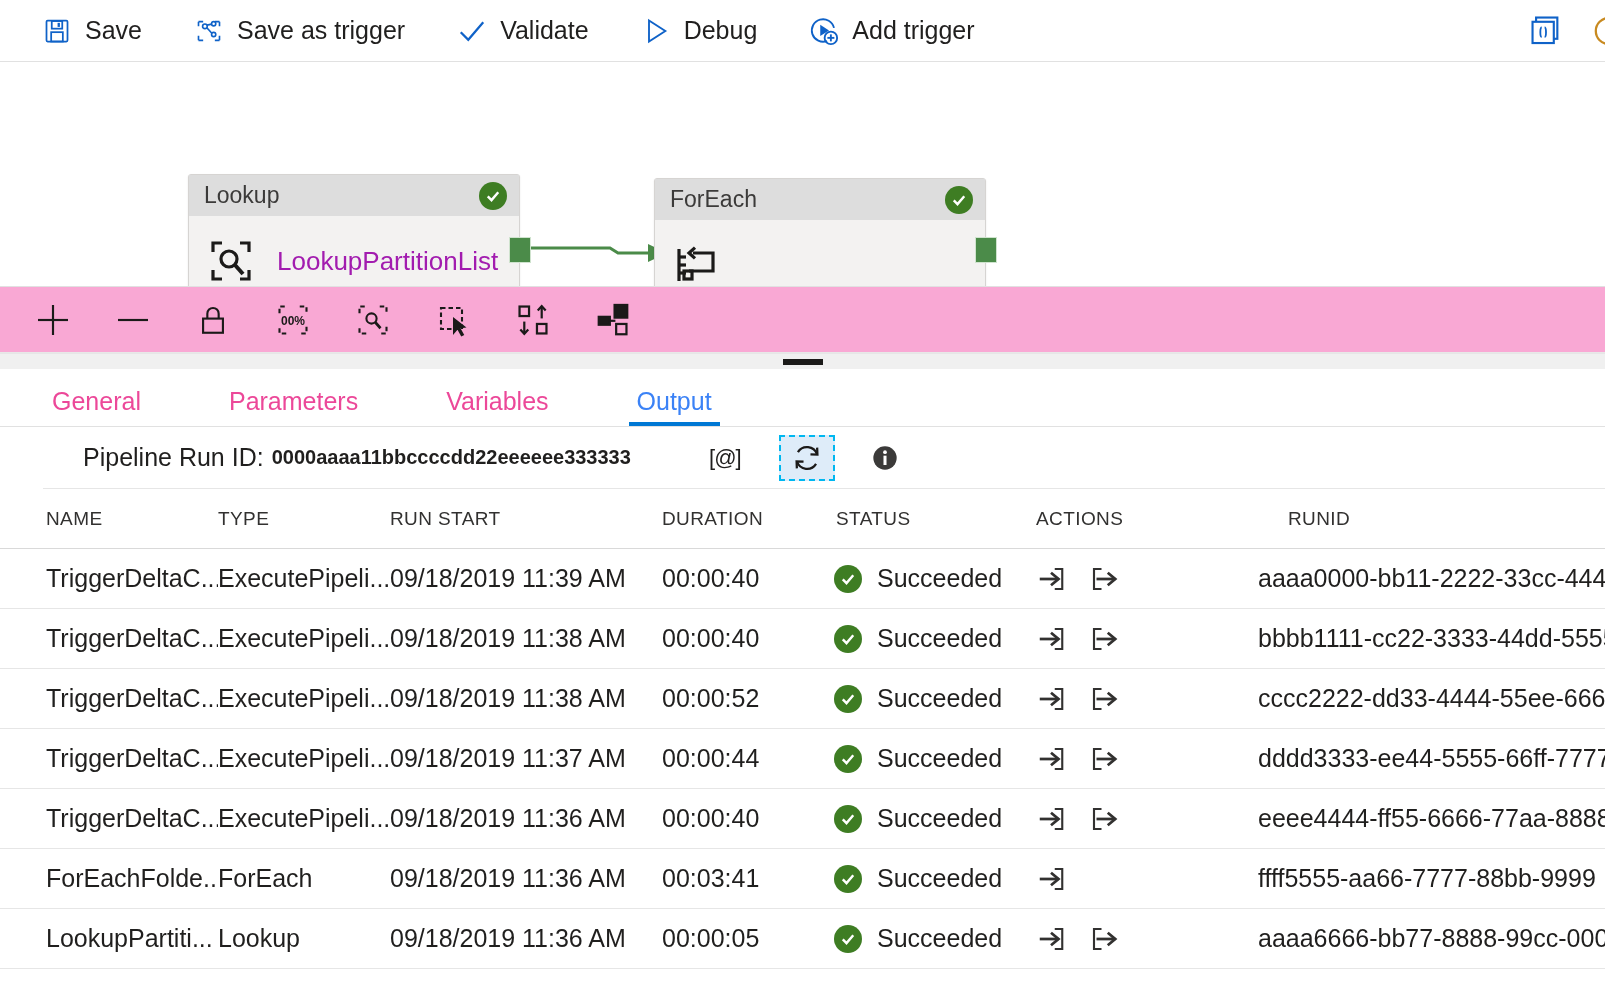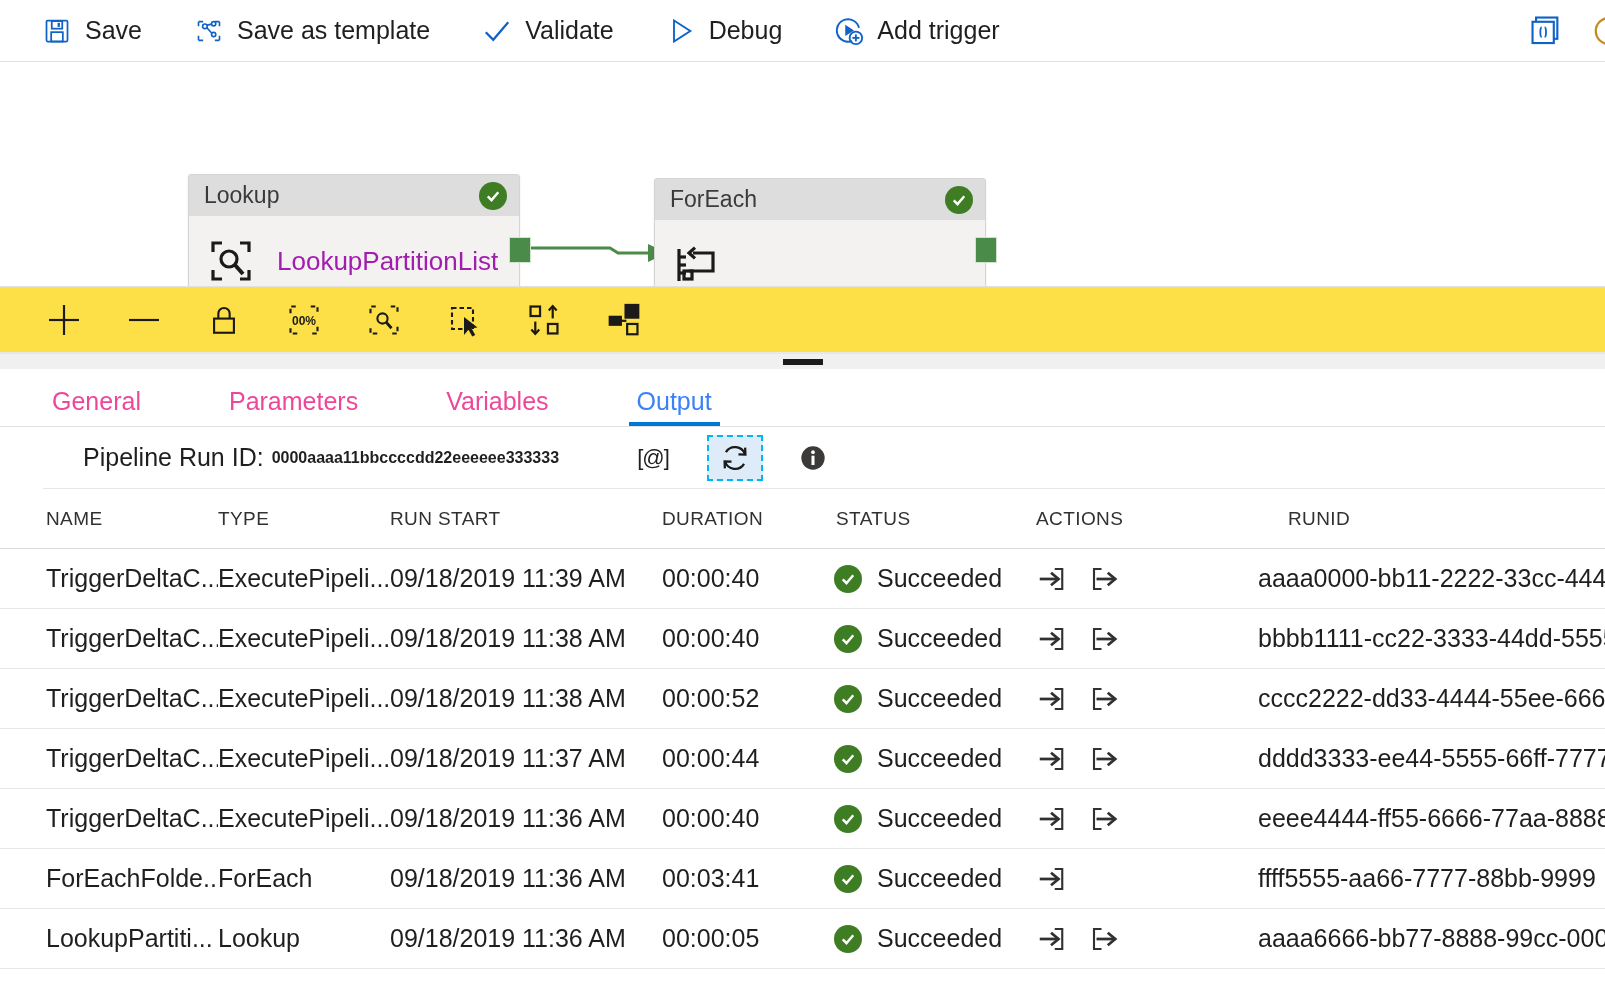--- a/index.html
+++ b/index.html
@@ -71,22 +71,22 @@
   .port {
     position:absolute; width: 22px; height: 26px;
     background: #4b8b49; border: 1px solid #cfe3ce;
   }
   .conn { position: absolute; }
 
   
   .canvas-tools {
     height: 66px;
     display: flex; align-items: center;
-    padding-left: 28px; gap: 8px;
-    background: #fde047;
+    padding-left: 17px; gap: 8px;
+    background: #f9a8d4;
     border-bottom: 1px solid #e8e8e8;
   }
   .ctool {
     width: 72px; height: 60px;
     display: flex; align-items: center; justify-content: center;
     cursor: pointer;
   }
 
   
   .splitter {
@@ -119,21 +119,21 @@
   
   .runidbar {
     height: 62px;
     display: flex; align-items: center;
     padding-left: 40px;
     border-bottom: 1px solid #e6e6e6;
     gap: 0;
     margin-left: 43px;
   }
   .runid-label { font-size: 25px; color: #201f1e; }
-  .runid-value { font-size: 16px; color: #201f1e; font-weight: bold; margin-left: 8px; }
+  .runid-value { font-size: 20px; color: #201f1e; font-weight: bold; margin-left: 8px; }
   .runid-icons { display:flex; align-items:center; gap: 0; margin-left: 66px; }
   .ri-btn { width: 56px; height: 46px; display:flex; align-items:center; justify-content:center; cursor:pointer; }
   .ri-btn.focused {
     background: #deecf9;
     border: 2px dashed #00b7f0;
   }
   .at-icon { font-size: 22px; color:#201f1e; letter-spacing:-1px; }
 
   
   .tbl { width: 100%; }
@@ -185,21 +185,21 @@
       <span class="gi">
         <svg width="28" height="28" viewBox="0 0 24 24" fill="none" stroke="#0f62c8" stroke-width="1.4">
           <path d="M3 4h4M3 4v4M21 4h-4M21 4v4M3 20h4M3 20v-4M21 20h-4M21 20v-4"></path>
           <circle cx="8.5" cy="8" r="2"></circle>
             <circle cx="16" cy="5.8" r="1.8"></circle>
             <circle cx="16" cy="15" r="1.8"></circle>
           <line x1="10.3" y1="7" x2="14.3" y2="6.1"></line>
             <line x1="10.2" y1="9.2" x2="14.4" y2="14"></line>
         </svg>
       </span>
-      <span>Save as template</span>
+      <span>Save as trigger</span>
     </div>
 
     <div class="cmd">
       <span class="gi">
         <svg width="30" height="30" viewBox="0 0 24 24" fill="none" stroke="#0f62c8" stroke-width="1.8">
           <polyline points="3,13 9,19 21,5"></polyline>
         </svg>
       </span>
       <span>Validate</span>
     </div>

